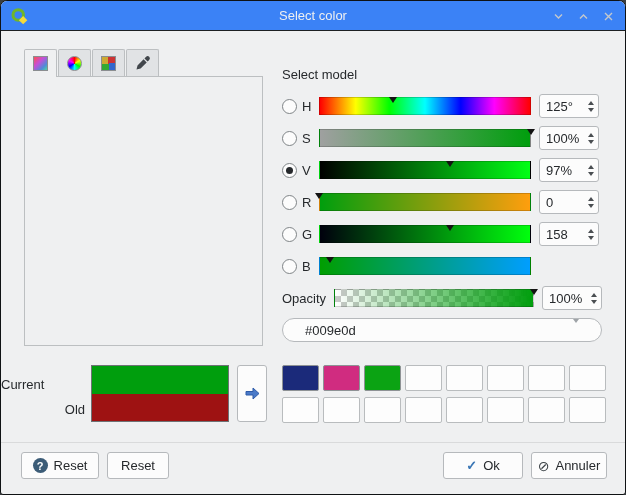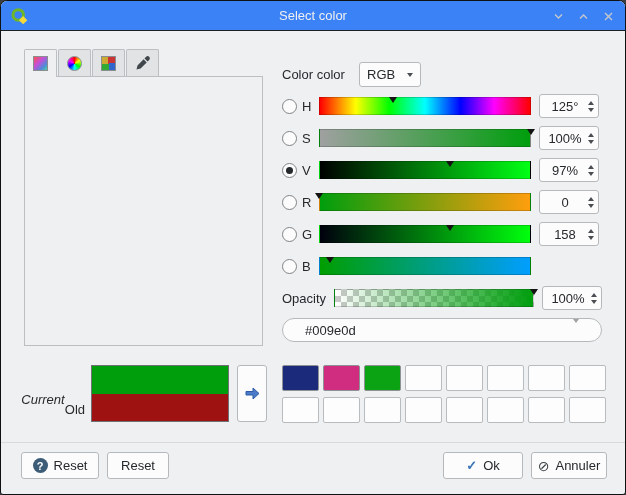--- a/index.html
+++ b/index.html
@@ -65,31 +65,31 @@
   .track-r{background:linear-gradient(to right,#009e0d,#ff9e0d);}
   .track-g{background:linear-gradient(to right,#00000d,#00ff0d);}
   .track-b{background:linear-gradient(to right,#009e00,#009eff);}
   .track-op{background-image:linear-gradient(to right,rgba(0,158,13,0),#009e0d),
        repeating-conic-gradient(#c9c9c9 0% 25%,#ffffff 0% 50%);
        background-size:auto,12px 12px;}
   .marker{position:absolute;top:0;width:0;height:0;transform:translateX(-50%);
        border-left:4px solid transparent;border-right:4px solid transparent;border-top:6px solid #131313;}
   .spin{width:60px;height:24px;margin-left:8px;background:#fcfcfc;border:1px solid #b6b9bc;border-radius:3px;
        display:flex;align-items:center;flex:none;}
-  .spin-val{flex:1;padding-left:6px;text-align:center;}
+  .spin-val{flex:1;padding-left:6px;}
   .spin-arrows{width:14px;height:100%;display:flex;flex-direction:column;align-items:center;justify-content:center;gap:3px;}
   .op-label{margin-right:8px;}
   .html-label{width:107px;flex:none;}
   .html-field{flex:1;height:24px;background:#fcfcfc;border:1px solid #b6b9bc;border-radius:12px;
        display:flex;padding:0 22px;}
   .html-input{flex:1;border:none;outline:none;background:transparent;font:13px "Liberation Sans",sans-serif;color:#26292c;}
   .html-field .tri-dn{border-top-color:#9ea3a7;}
 
   
-  .lab-current{position:absolute;left:0;top:391px;width:84px;text-align:center;font-style:italic;}
+  .lab-current{position:absolute;left:0;top:376px;width:84px;text-align:left;}
   .lab-old{position:absolute;left:0;top:401px;width:84px;text-align:right;}
   .preview{position:absolute;left:90px;top:364px;width:138px;height:57px;border:1px solid #6e7275;}
   .preview .half{width:100%;height:50%;}
   .add-btn{position:absolute;left:236px;top:364px;width:30px;height:57px;background:#fcfcfc;border:1px solid #b6b9bc;
        border-radius:3px;display:flex;align-items:center;justify-content:center;}
   .swatch-grid{position:absolute;left:281px;top:364px;display:grid;grid-template-columns:repeat(8,37px);gap:6px 4px;}
   .swatch-cell{width:37px;height:26px;border:1px solid #b9bcbe;border-radius:2px;background:#fdfdfd;}
   .swatch-cell.filled{border-color:#8e9295;}
 
   
@@ -161,25 +161,21 @@
   <div class="value-bar">
     <div class="bar-marker" style="top: 37%;">
       <span class="l"></span>
         <span class="r"></span>
     </div>
   </div>
 
   <div class="controls">
 
     <div class="model-row">
-      <span class="model-label">Color color</span>
-      <div class="dropdown">
-        <span>RGB</span>
-        <span class="tri-dn"></span>
-      </div>
+      <span class="model-label">Select model</span>
     </div>
 
     <div class="crow">
       <input type="radio" name="ch" style="">
       <span class="ch-label">H</span>
       <div class="slider">
         <div class="track track-h"></div>
         <div class="marker" style="left: 34.7%;"></div>
       </div>
       <div class="spin">

